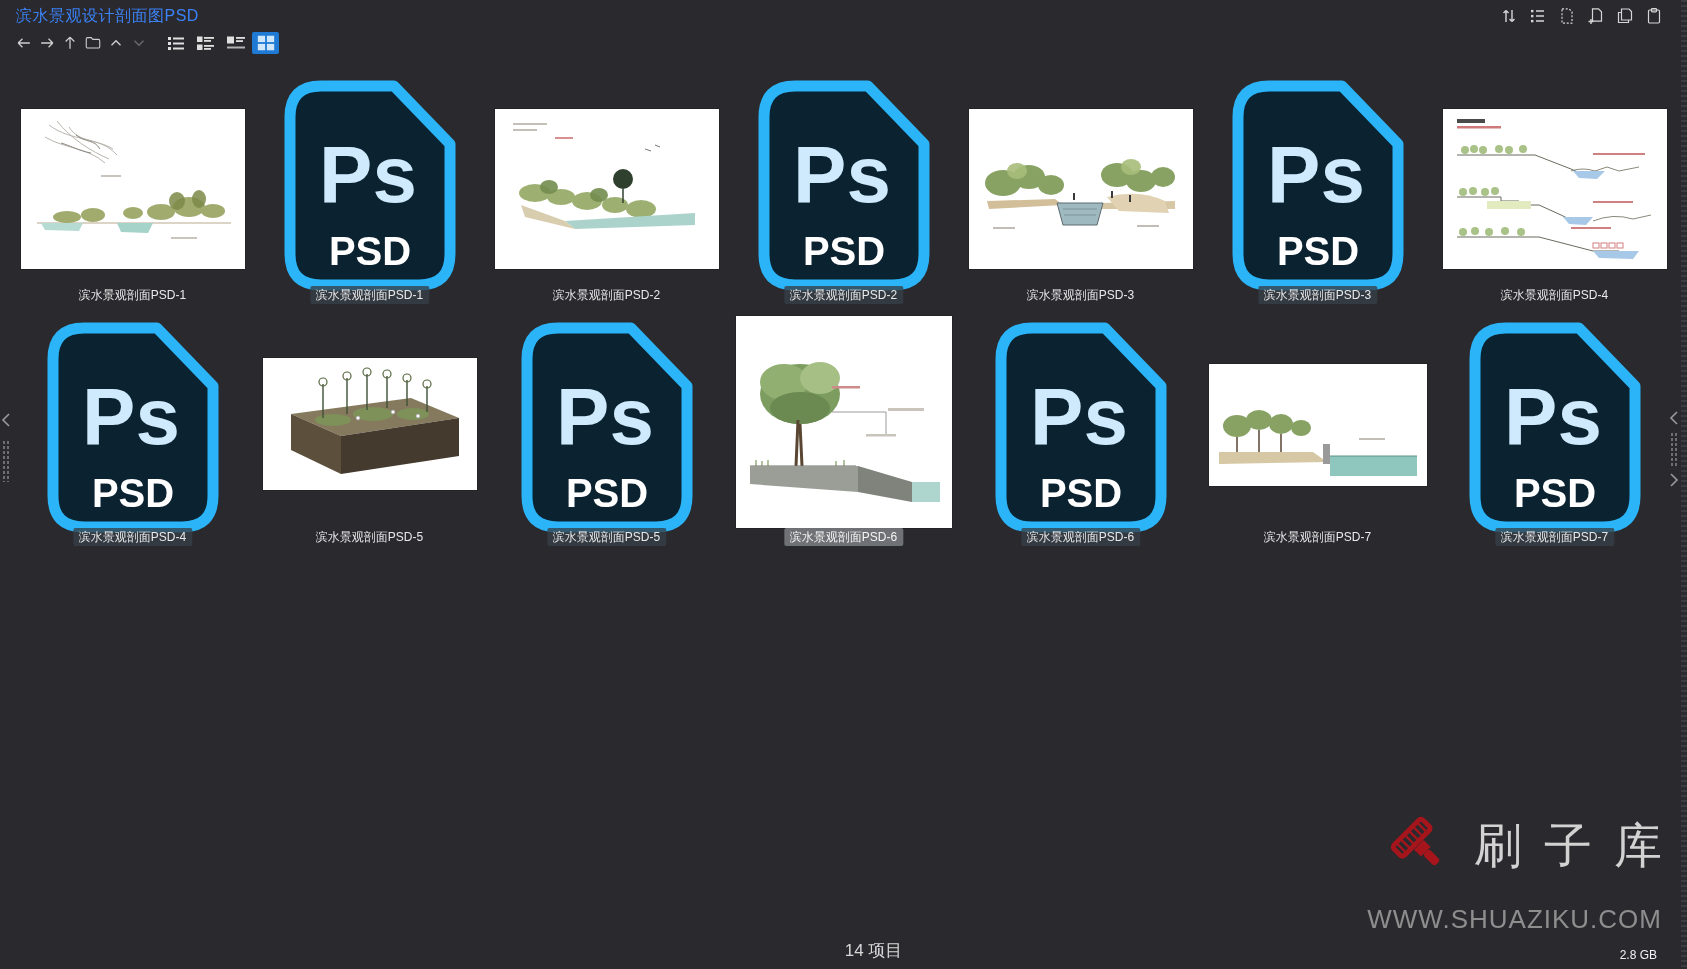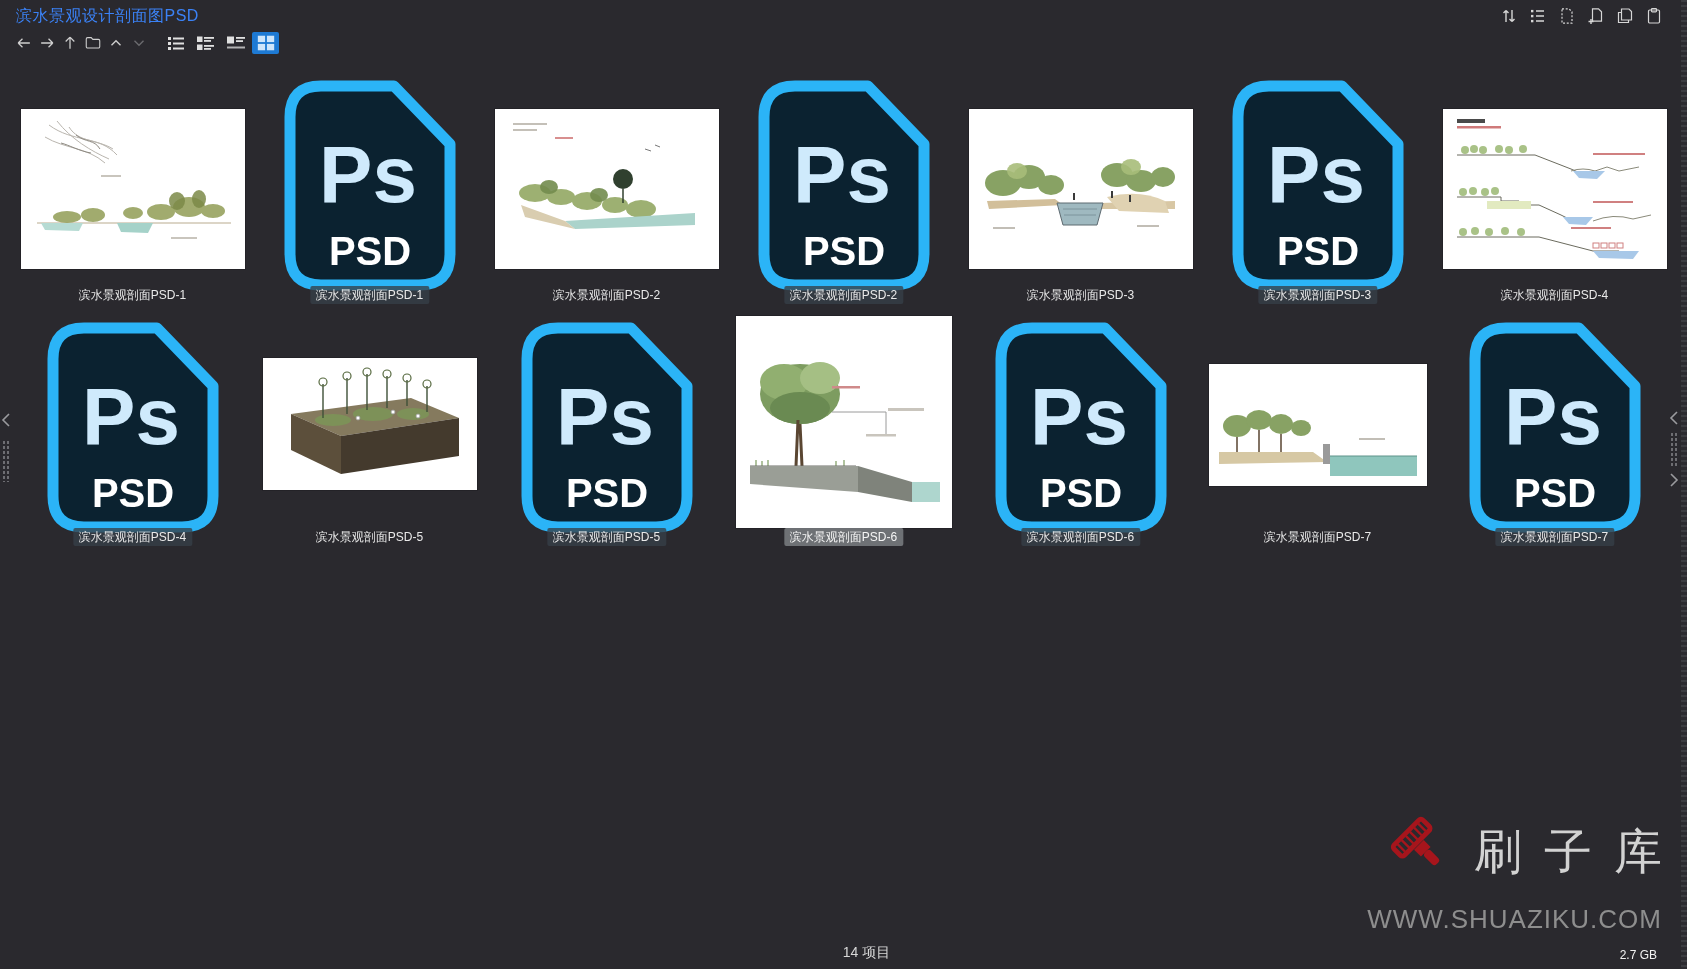--- a/index.html
+++ b/index.html
@@ -32,25 +32,25 @@
   .thumb svg{display:block;width:100%;height:100%;}
   .psd-wrap{position:absolute;top:8px;left:50%;transform:translateX(-50%);width:176px;height:218px;}
   .psd-wrap svg{width:176px;height:218px;display:block;}
   .item-label{
     position:absolute;top:216px;left:50%;transform:translateX(-50%);
     font-size:12px;line-height:16px;white-space:nowrap;color:#e9e9e9;padding:1px 6px;
   }
   .chip-dark{background:rgba(54,63,72,.78);border-radius:2px;}
   .chip-grey{background:rgba(118,121,125,.9);border-radius:2px;color:#f5f5f5;}
   
-  #status-count{position:absolute;left:50%;transform:translateX(-50%);margin-left:23px;bottom:7px;font-size:14px;color:#d8d8d8;}
+  #status-count{position:absolute;left:50%;transform:translateX(-50%);margin-left:30px;bottom:7px;font-size:17px;color:#d8d8d8;}
   #status-size{position:absolute;right:30px;bottom:7px;font-size:12px;color:#f2f2f2;}
   
   #watermark{position:absolute;right:25px;bottom:34px;text-align:right;}
-  .wm-brand-row{display:flex;align-items:flex-end;justify-content:flex-end;gap:16px;}
+  .wm-brand-row{display:flex;align-items:flex-start;justify-content:flex-end;gap:16px;}
   .wm-brush svg{width:70px;height:70px;display:block;}
   .wm-brand{font-size:48px;color:#d2d2d2;letter-spacing:22px;margin-right:-22px;font-weight:500;}
   .wm-url{font-size:26px;color:#8e8e8e;letter-spacing:1px;margin-top:20px;}
   
   #left-handle{position:absolute;left:1px;top:412px;width:12px;color:#9a9a9e;cursor:pointer;}
   #left-handle svg{width:10px;height:16px;display:block;margin-bottom:12px;}
   .dots{width:7px;height:42px;margin-left:1px;
     background-image:radial-gradient(#6d6d72 1px,transparent 1.1px);background-size:4px 5px;}
   #right-strip{position:absolute;right:0;top:0;bottom:0;width:6px;
     background:repeating-linear-gradient(to bottom,#44454a 0 2px,#2d2c31 2px 5px);opacity:.7;}
@@ -470,21 +470,21 @@
     <path d="M40 8 H112 L168 66 V176 Q168 207 137 207 H39 Q8 207 8 176 V39 Q8 8 39 8 Z" fill="var(--psd-bg)" stroke="var(--psd-border)" stroke-width="11" stroke-linejoin="round"></path>
     <text x="86" y="124" text-anchor="middle" font-size="80" font-weight="bold" font-family="Liberation Sans, sans-serif" fill="var(--psd-ps)">Ps</text>
     <text x="88" y="187" text-anchor="middle" font-size="40" font-weight="bold" font-family="Liberation Sans, sans-serif" fill="#ffffff">PSD</text>
   </svg>
       </div>
       <div class="item-label chip-dark">滨水景观剖面PSD-7</div>
     </div>
   </div>
 
 <div id="status-count">14 项目</div>
-<div id="status-size">2.7 GB</div>
+<div id="status-size">2.8 GB</div>
 
 <div id="watermark">
   <div class="wm-brand-row">
     <span class="wm-brush">
       <svg viewBox="0 0 72 72">
         <g transform="rotate(-45 36 36)">
           <rect x="15" y="12" width="42" height="15" rx="3" fill="none" stroke="var(--wm-red)" stroke-width="5"></rect>
           <path d="M21 14v11M27 14v11M33 14v11M39 14v11M45 14v11M51 14v11" stroke="var(--wm-red)" stroke-width="2.4"></path>
           <rect x="29" y="30" width="14" height="10" fill="var(--wm-red)"></rect>
           <rect x="31.5" y="40" width="9" height="17" rx="3.5" fill="var(--wm-red)"></rect>

